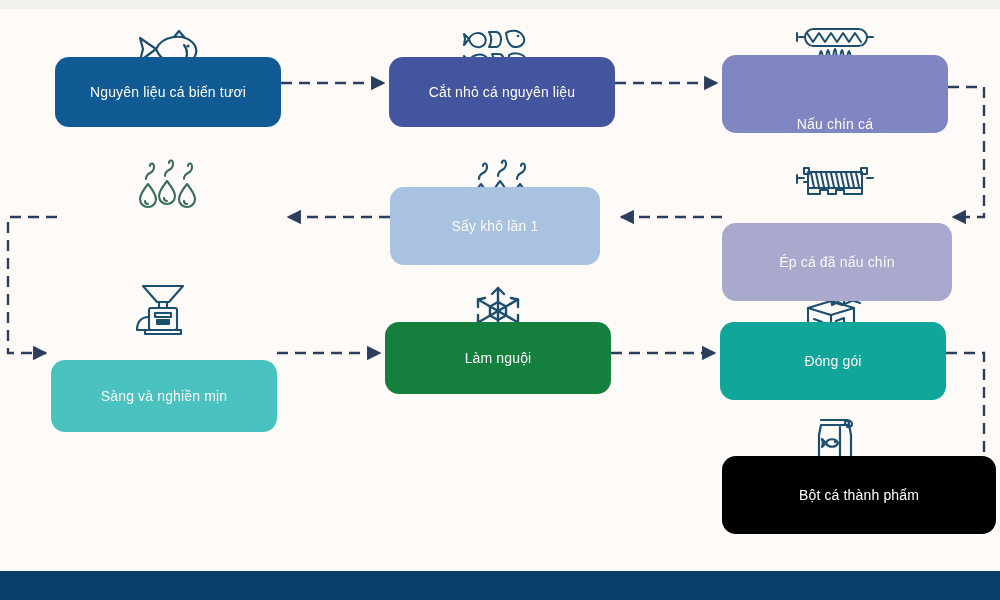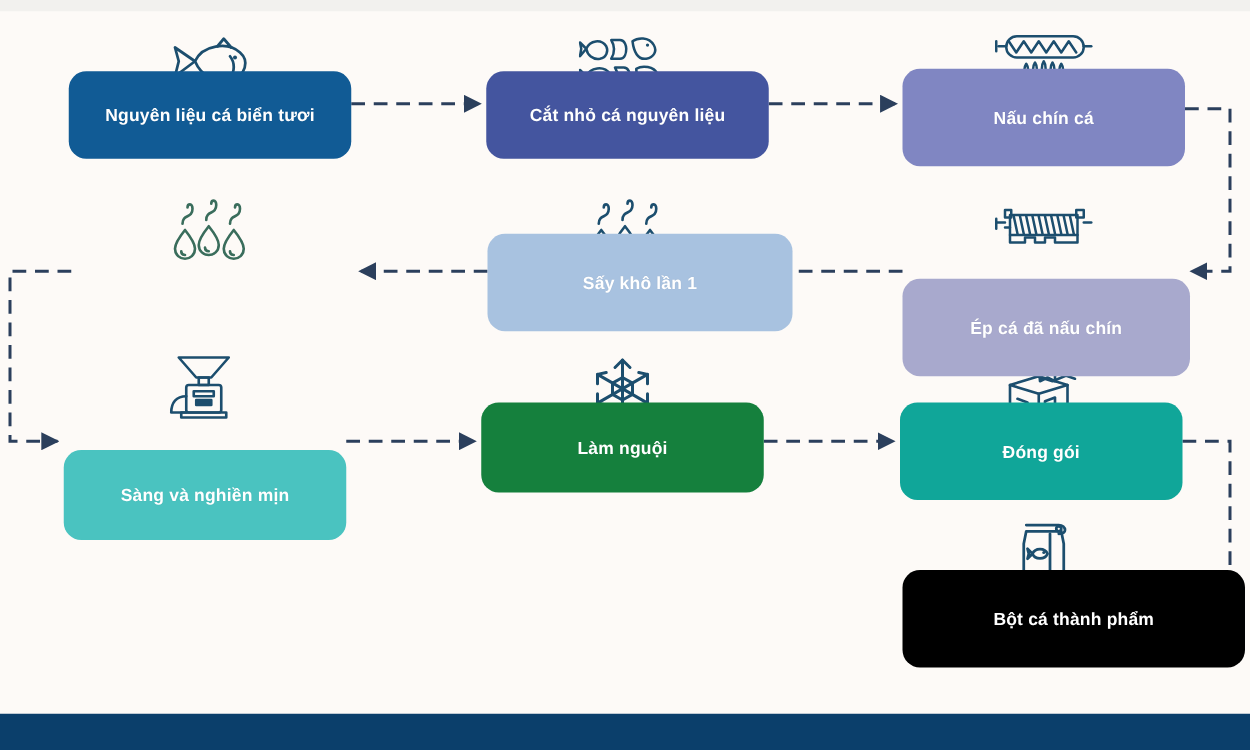--- a/index.html
+++ b/index.html
@@ -40,21 +40,21 @@
     position: absolute;
     border-radius: 14px;
     display: flex;
     align-items: center;
     justify-content: center;
     text-align: center;
   }
   .node-label {
     color: #ffffff;
     font-size: 14px;
-    font-weight: bold;
+    font-weight: normal;
     letter-spacing: .15px;
     line-height: 1.2;
     padding: 0 10px;
     text-shadow: 0 0 1px rgba(0,0,0,0.10);
   }
   .node-icon {
     position: absolute;
     left: 50%;
     transform: translateX(-50%);
     pointer-events: none;
@@ -236,26 +236,26 @@
     </svg>
 
     <div class="node" style="left:55px; top:48px; width:226px; height:70px; background:#115b95;">
       <span class="node-label">Nguyên liệu cá biển tươi</span>
     </div>
 
     <div class="node" style="left:389px; top:48px; width:226px; height:70px; background:#44559f;">
       <span class="node-label">Cắt nhỏ cá nguyên liệu</span>
     </div>
 
-    <div class="node" style="left:722px; top:46px; width:226px; height:78px; background:#8086c2;">
+    <div class="node" style="left:722px; top:46px; width:226px; height:78px; background:#8086c2;align-items:flex-end;">
       <span class="node-label">Nấu chín cá</span>
     </div>
 
 
-    <div class="node" style="left:390px; top:178px; width:244px; height:78px; background:#a8c2e0;">
+    <div class="node" style="left:390px; top:178px; width:210px; height:78px; background:#a8c2e0;">
       <span class="node-label">Sấy khô lần 1</span>
     </div>
 
     <div class="node" style="left:722px; top:178px; width:230px; height:78px; background:#a8a9cd;margin-top:36px;">
       <span class="node-label">Ép cá đã nấu chín</span>
     </div>
 
     <div class="node" style="left:51px; top:313px; width:226px; height:72px; background:#4ac3c0;margin-top:38px;">
       <span class="node-label">Sàng và nghiền mịn</span>
     </div>

